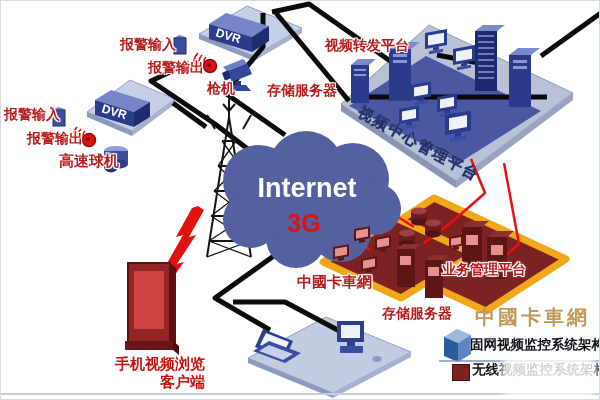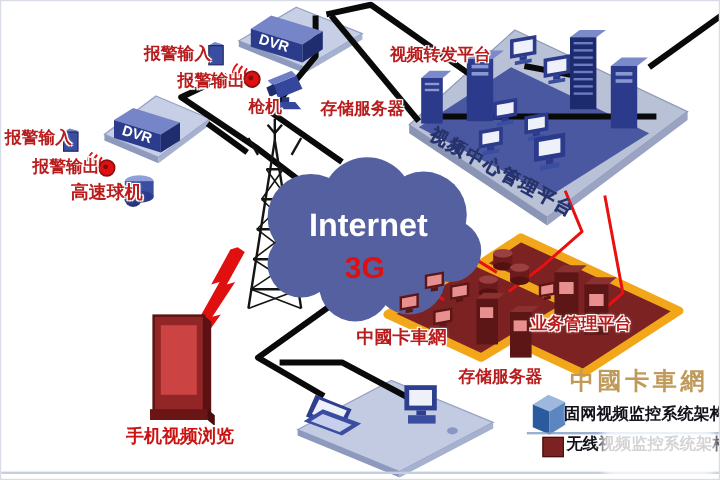--- a/index.html
+++ b/index.html
@@ -1,21 +1,21 @@
 <!DOCTYPE html>
 <html><head>
 <meta charset="utf-8">
 <style>
   html,body{margin:0;padding:0;background:#fff;}
   #stage{position:relative;width:600px;height:400px;background:#ffffff;border:1px solid #d8dce4;box-sizing:border-box;overflow:hidden;font-family:"Liberation Sans",sans-serif;}
   #scene{position:absolute;left:0;top:0;}
   .lbl{position:absolute;font-weight:bold;font-size:14px;color:#b91c1c;white-space:nowrap;z-index:5;line-height:1.15;
        text-shadow:-1px -1px 0 #fff,1px -1px 0 #fff,-1px 1px 0 #fff,1px 1px 0 #fff,0 0 3px #fff;}
   .lbl15{font-size:15px;}
-  .red-lbl{color:#cc1111;font-size:15px;text-align:center;width:110px;}
+  .red-lbl{color:#cc1111;font-size:15px;text-align:right;width:110px;}
   .legend-text{position:absolute;font-weight:bold;font-size:13.5px;color:#101018;white-space:nowrap;z-index:6;
        text-shadow:0 0 2px #fff;}
   .watermark{position:absolute;font-family:"Liberation Serif",serif;font-weight:bold;font-size:20px;color:#c09a5a;
        letter-spacing:3px;z-index:6;white-space:nowrap;}
   .wm-underline{position:absolute;left:438px;top:359px;width:160px;height:2px;background:#7e96c0;opacity:.75;z-index:6;}
   .legend-chip{position:absolute;left:451px;top:363px;width:16px;height:15px;background:#7d2222;border:1px solid #4a0e0e;z-index:6;}
   .blur-patch{position:absolute;left:500px;top:354px;width:96px;height:42px;background:rgba(255,255,255,.82);
        border-radius:10px;filter:blur(3px);z-index:7;}
   .bottom-rule{position:absolute;left:0;top:392px;width:600px;height:2px;background:#c5cede;z-index:4;}
   .legend-cube{position:absolute;left:442px;top:327px;z-index:6;}
@@ -341,20 +341,21 @@
   <div class="lbl" style="left:206px;top:79px">枪机</div>
   <div class="lbl" style="left:3px;top:105px">报警输入</div>
   <div class="lbl" style="left:26px;top:129px">报警输出</div>
   <div class="lbl lbl15" style="left:58px;top:151px">高速球机</div>
   <div class="lbl" style="left:324px;top:36px">视频转发平台</div>
   <div class="lbl" style="left:266px;top:81px">存储服务器</div>
   <div class="lbl lbl15" style="left:296px;top:272px">中國卡車網</div>
   <div class="lbl" style="left:441px;top:260px">业务管理平台</div>
   <div class="lbl" style="left:381px;top:304px">存储服务器</div>
   <div class="lbl red-lbl" style="left:94px;top:354px">手机视频浏览</div>
+  <div class="lbl red-lbl" style="left:94px;top:372px">客户端</div>
 
   <div class="watermark" style="left:474px;top:303px">中國卡車網</div>
   <svg class="legend-cube" width="30" height="36">
     <polygon points="1,9 14,1 28,7 15,15" fill="#9db8dc"></polygon>
     <polygon points="1,9 15,15 15,34 1,28" fill="#2c5a9e"></polygon>
     <polygon points="15,15 28,7 28,26 15,34" fill="#5b86c0"></polygon>
   </svg>
   <div class="legend-text" style="left:469px;top:335px">固网视频监控系统架构</div>
   <div class="wm-underline"></div>
   <div class="legend-chip"></div>

